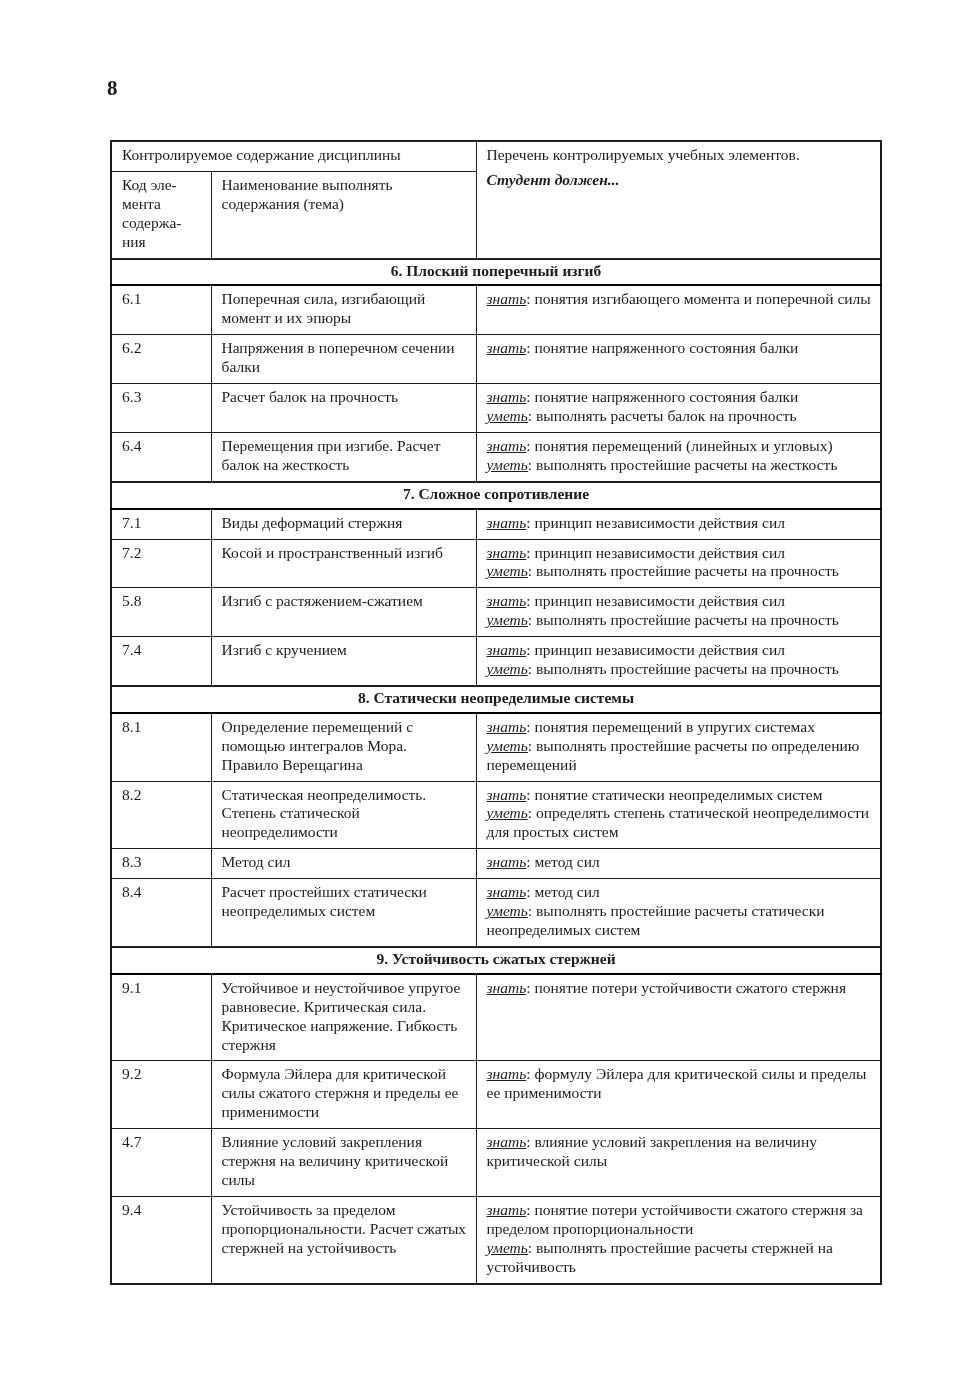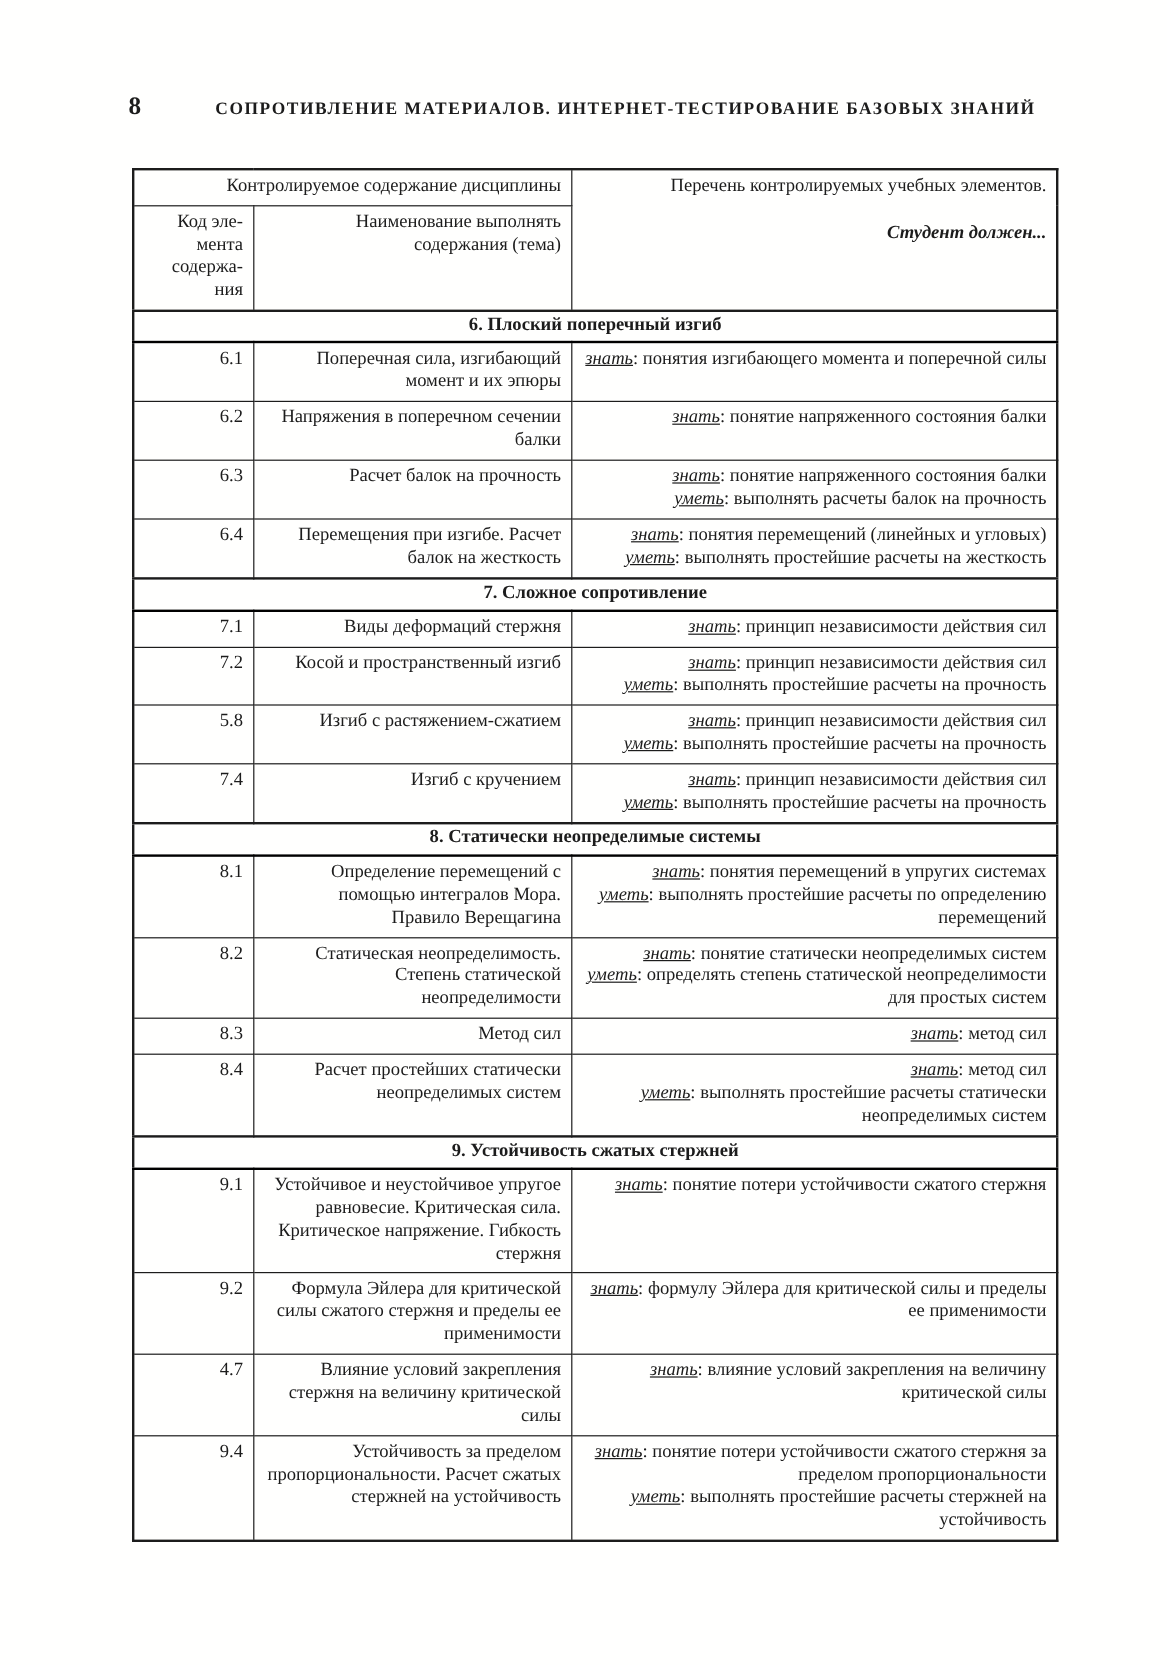--- a/index.html
+++ b/index.html
@@ -53,21 +53,21 @@
     font-size: 15.5px;
     line-height: 1.22;
   }
   table.doc-table col.c1 { width: 100px; }
   table.doc-table col.c2 { width: 265px; }
   table.doc-table col.c3 { width: 405px; }
   table.doc-table td, table.doc-table th {
     border: 1px solid #1c1c1c;
     padding: 4px 8px 6px 10px;
     vertical-align: top;
-    text-align: right;
+    text-align: left;
     font-weight: normal;
     word-wrap: break-word;
   }
   table.doc-table { border: 2px solid #1c1c1c; }
   th.group-title {
     text-align: center;
     font-weight: bold;
     padding: 4px 6px;
   }
   th.col-head {
@@ -80,21 +80,21 @@
   th.elements-head {
     text-align: center;
     vertical-align: middle;
     font-weight: bold;
     padding: 4px 10px;
   }
   .elements-sub {
     font-style: italic;
     font-weight: bold;
     display: block;
-    margin-top: 20px;
+    margin-top: 6px;
   }
   tr.section-row td {
     text-align: center;
     font-weight: bold;
     border-top: 2px solid #1c1c1c;
     border-bottom: 2px solid #000000;
     padding: 2px 6px 4px 6px;
   }
   td.code-cell {
     text-align: center;
@@ -105,21 +105,20 @@
   td.req-cell em { font-style: italic; text-decoration: underline; }
   .req { margin: 0; }
 </style>
 </head>
 <body>
 
 <div class="page">
 
   <div class="running-head">
     <span class="page-number">8</span>
-    <span class="running-title">СОПРОТИВЛЕНИЕ МАТЕРИАЛОВ. ИНТЕРНЕТ-ТЕСТИРОВАНИЕ БАЗОВЫХ ЗНАНИЙ</span>
   </div>
 
   <table class="doc-table">
     <colgroup>
       <col class="c1">
         <col class="c2">
         <col class="c3">
     </colgroup>
     <thead>
       <tr>

